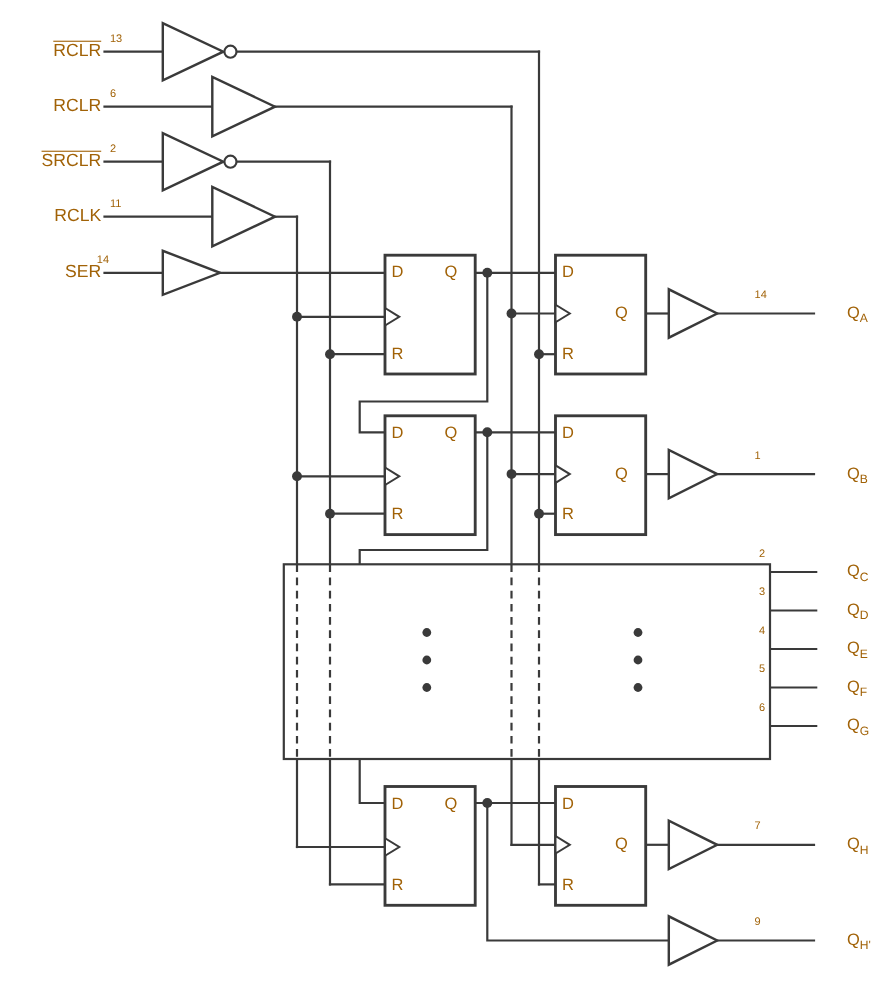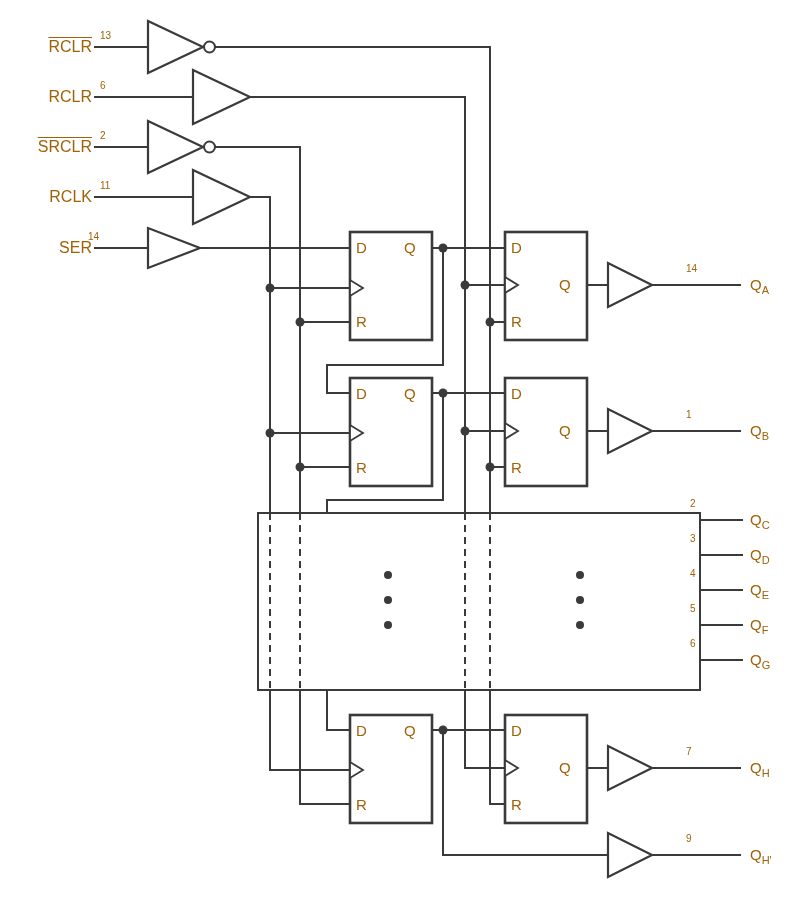--- a/index.html
+++ b/index.html
@@ -4,21 +4,21 @@
 <style>
   html,body{margin:0;padding:0;background:#ffffff;}
   .canvas{position:relative;width:793px;height:900px;background:#fff;
     font-family:"Liberation Sans","DejaVu Sans",sans-serif;color:#a16207;overflow:hidden;}
   .canvas svg{position:absolute;left:0;top:0;}
   .t{position:absolute;white-space:nowrap;line-height:22px;}
   .in-lbl{left:0;width:92px;text-align:right;font-size:16px;}
   .ov{text-decoration:overline;}
   .pin{width:32px;text-align:left;font-size:10px;}
   .ff-t{font-size:15px;}
-  .out-lbl{left:750px;font-size:15px;}
+  .out-lbl{left:770px;font-size:15px;}
   .out-lbl sub{font-size:11px;}
 </style>
 </head>
 <body>
 
 <div class="canvas">
 
   <svg width="793" height="900" viewBox="0 0 793 900">
 
     <g stroke="#3a3a3a" stroke-width="2" fill="none" stroke-linecap="square">

